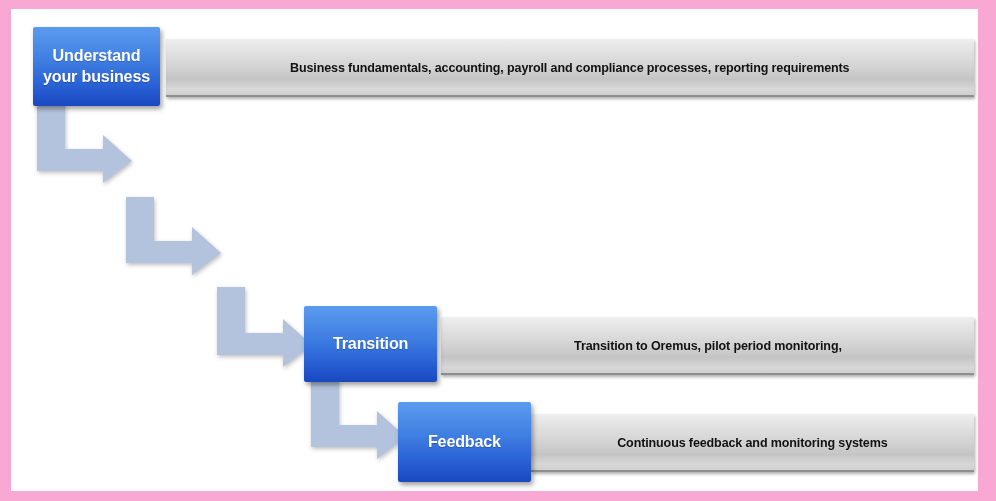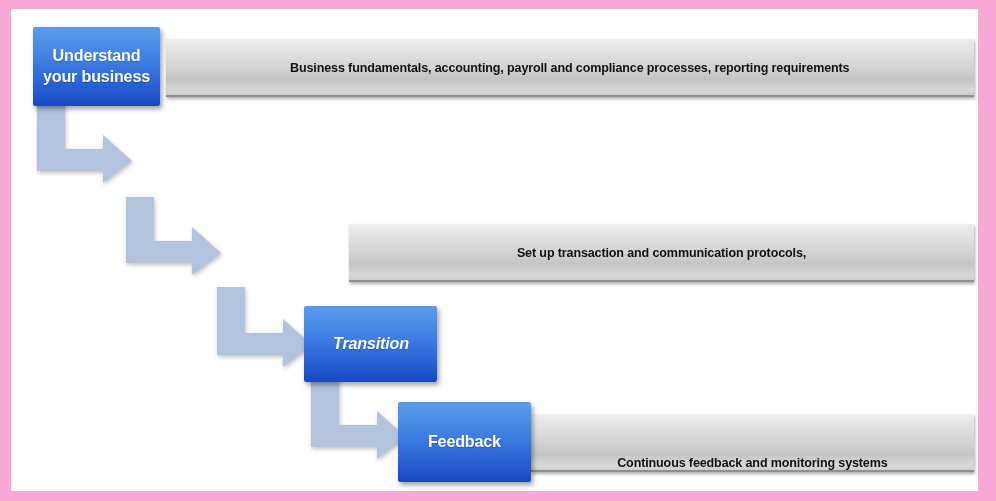--- a/index.html
+++ b/index.html
@@ -124,29 +124,29 @@
     </svg>
 
     <div class="bar" style="left:155px; top:30px; width:808px; height:58px;">
       <span class="bar-text">Business fundamentals, accounting, payroll and compliance processes, reporting requirements</span>
     </div>
     <div class="box" style="left:22px; top:18px; width:127px; height:79px;">
       <span class="box-label">Understand your business</span>
     </div>
 
 
-    <div class="bar" style="left:338px; top:215px; width:625px; height:58px;">
-      <span class="bar-text">Set up transaction and communication protocols,</span>
+
+    <div class="bar" style="left:430px; top:308px; width:533px; height:58px;">
+      <span class="bar-text">Transition to Oremus, pilot period monitoring,</span>
     </div>
-
-    <div class="box" style="left:293px; top:297px; width:133px; height:76px;font-style:italic;">
+    <div class="box" style="left:293px; top:297px; width:133px; height:76px;">
       <span class="box-label">Transition</span>
     </div>
 
-    <div class="bar" style="left:520px; top:405px; width:443px; height:58px;align-items:flex-end;">
+    <div class="bar" style="left:520px; top:405px; width:443px; height:58px;">
       <span class="bar-text">Continuous feedback and monitoring systems</span>
     </div>
     <div class="box" style="left:387px; top:393px; width:133px; height:80px;">
       <span class="box-label">Feedback</span>
     </div>
 
   </div>
 </div>
 
 </body></html>

